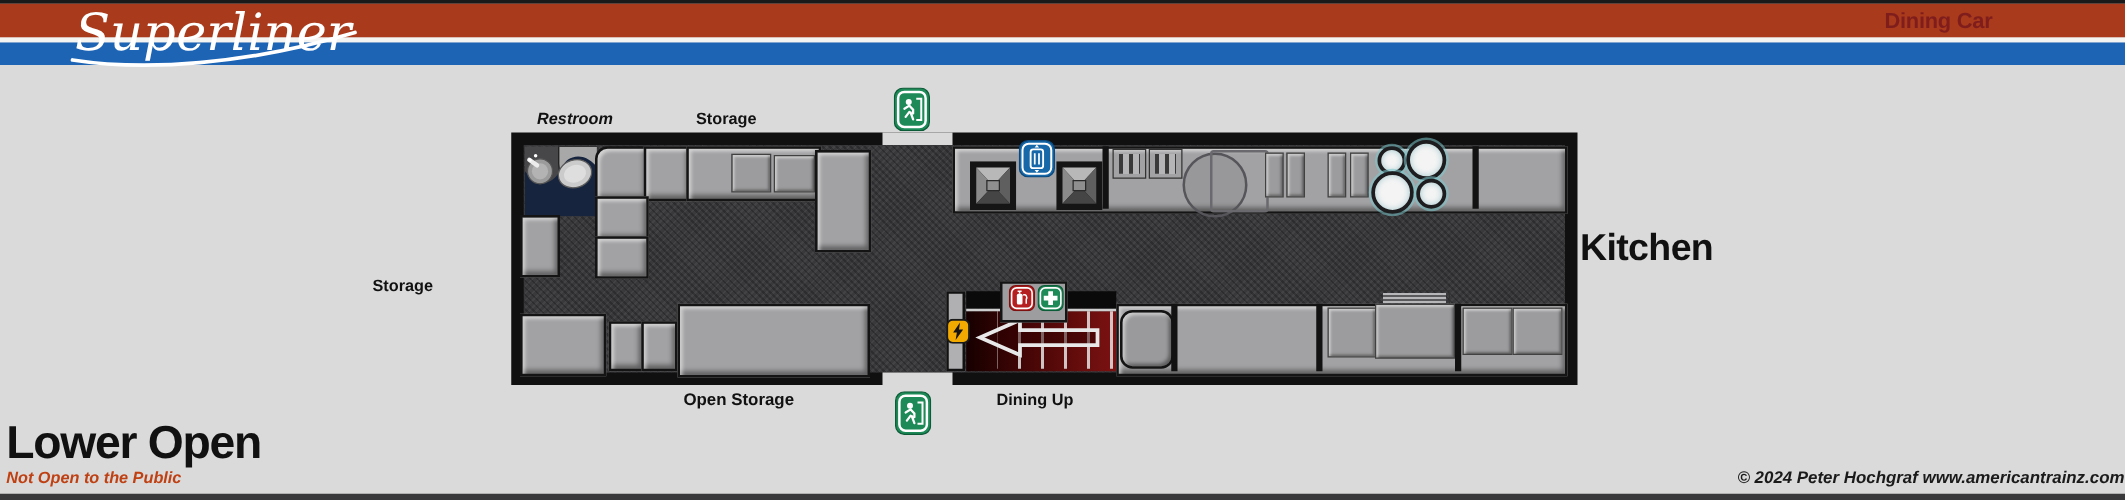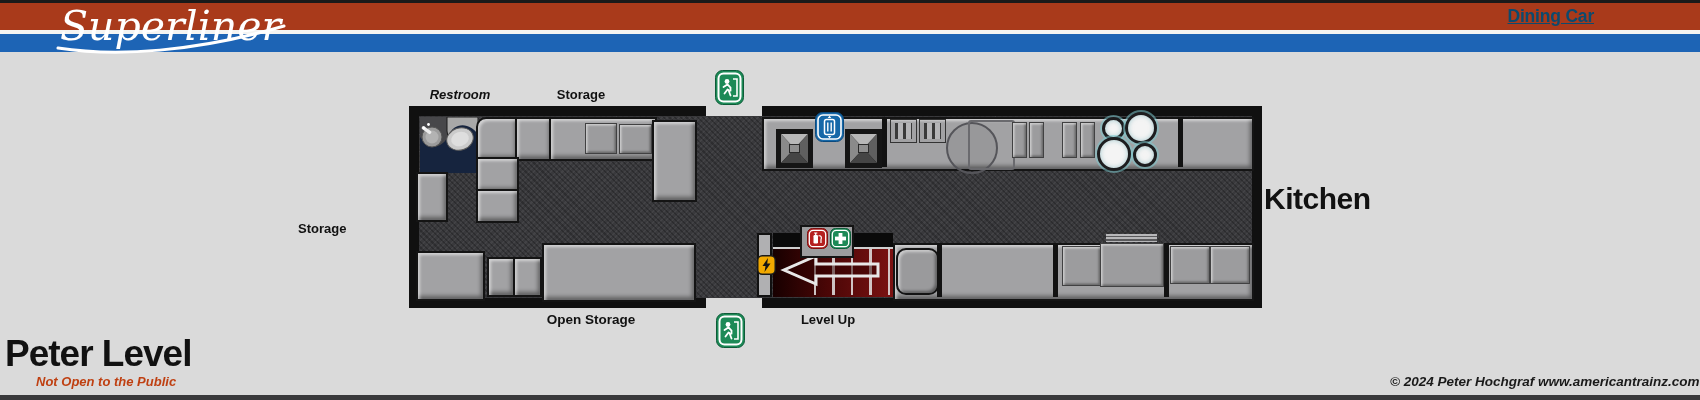--- a/index.html
+++ b/index.html
@@ -26,21 +26,21 @@
 <div class="abs" style="left:0;top:0;width:1700px;height:3px;background:#1a1a1a;"></div>
 <div class="abs" style="left:0;top:3px;width:1700px;height:27px;background:#a93a1b;"></div>
 <div class="abs" style="left:0;top:30px;width:1700px;height:4px;background:#f4f4f2;"></div>
 <div class="abs" style="left:0;top:34px;width:1700px;height:18px;background:#1d64b5;"></div>
 
 <svg class="abs" style="left:46px;top:0;" width="260" height="58" viewBox="0 0 260 58">
   <path d="M12 48 C 70 57, 150 52, 238 26" fill="none" stroke="#ffffff" stroke-width="3" stroke-linecap="round"></path>
   <text x="14" y="40" font-family="DejaVu Serif, serif" font-style="italic" font-size="41" fill="#ffffff">Superliner</text>
 </svg>
 
-<div class="abs" style="right:106px;top:6px;font:700 17.5px 'Liberation Sans',sans-serif;color:#0c4a6e;letter-spacing:-0.2px;text-decoration:underline;">Dining Car</div>
+<div class="abs" style="right:106px;top:6px;font:700 17.5px 'Liberation Sans',sans-serif;color:#7f1d1d;letter-spacing:-0.2px;">Dining Car</div>
 
 <div class="abs" style="left:409px;top:106px;width:853px;height:202px;background:#101010;"></div>
 <div class="abs floor" style="left:419px;top:116px;width:833px;height:182px;"></div>
 
 <div class="abs" style="left:706px;top:106px;width:56px;height:10px;background:#dadada;"></div>
 <div class="abs" style="left:706px;top:298px;width:56px;height:10px;background:#dadada;"></div>
 
 <svg class="abs" style="left:715px;top:70px;" width="29" height="35" viewBox="0 0 29 35">
   <rect x="0.5" y="0.5" width="28" height="34" rx="7" fill="#1d8a57" stroke="#0d5c38"></rect>
   <rect x="3.5" y="3.5" width="22" height="28" rx="5" fill="none" stroke="#ffffff" stroke-width="2"></rect>
@@ -157,19 +157,19 @@
 <div class="abs" style="left:1103px;top:232px;width:57px;height:12px;background:#b7b7b9;border:1px solid #333;box-sizing:border-box;background-image:repeating-linear-gradient(0deg,transparent 0 2px,#5a5a5c 2px 3.5px);background-clip:content-box;padding:1px 2px;"></div>
 <div class="inset" style="left:1100px;top:243px;width:62px;height:42px;"></div>
 <div class="divider" style="left:1164px;top:243px;width:5px;height:54px;"></div>
 <div class="inset" style="left:1170px;top:246px;width:38px;height:36px;"></div>
 <div class="inset" style="left:1210px;top:246px;width:38px;height:36px;"></div>
 
 <div class="lbl" style="left:424px;top:87px;width:72px;text-align:center;font-style:italic;">Restroom</div>
 <div class="lbl" style="left:546px;top:87px;width:70px;text-align:center;">Storage</div>
 <div class="lbl" style="left:298px;top:221px;width:100px;">Storage</div>
 <div class="lbl" style="left:531px;top:312px;width:120px;text-align:center;font-size:13.5px;">Open Storage</div>
-<div class="lbl" style="left:788px;top:312px;width:80px;text-align:center;">Level Up</div>
+<div class="lbl" style="left:788px;top:312px;width:80px;text-align:center;">Dining Up</div>
 <div class="lbl" style="left:1264px;top:182px;font-size:30px;letter-spacing:-0.5px;">Kitchen</div>
 
-<div class="lbl" style="left:5px;top:333px;font-size:37px;letter-spacing:-1px;">Peter Level</div>
-<div class="lbl" style="left:5px;top:374px;font-size:13px;font-style:italic;color:#bf4012;margin-left:31px;">Not Open to the Public</div>
+<div class="lbl" style="left:5px;top:333px;font-size:37px;letter-spacing:-1px;">Lower Open</div>
+<div class="lbl" style="left:5px;top:374px;font-size:13px;font-style:italic;color:#bf4012;">Not Open to the Public</div>
 <div class="lbl" style="left:1390px;top:374px;width:302px;text-align:center;font-size:13.5px;font-style:italic;font-weight:600;color:#1a1a1a;">© 2024 Peter Hochgraf www.americantrainz.com</div>
 <div class="abs" style="left:0;top:395px;width:1700px;height:5px;background:#39393b;"></div>
 
 </body></html>

